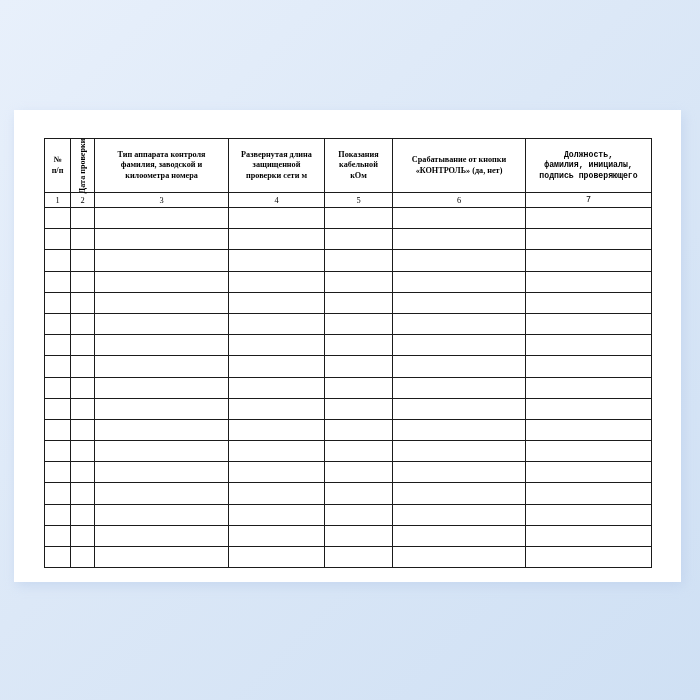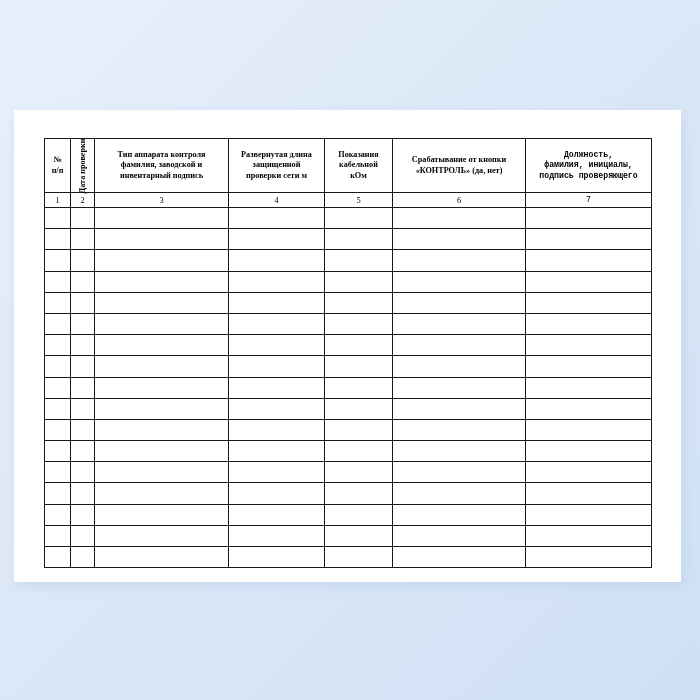--- a/index.html
+++ b/index.html
@@ -111,21 +111,21 @@
             <th class="c1">
               <div>№</div>
               <div>п/п</div>
             </th>
             <th class="c2 th-rot">
               <span class="rot-inner">Дата проверки</span>
             </th>
             <th class="c3">
               <div>Тип аппарата контроля</div>
               <div>фамилия, заводской и</div>
-              <div>инвентарный подпись</div>
+              <div>килоометра номера</div>
             </th>
             <th class="c4">
               <div>Развернутая длина</div>
               <div>защищенной</div>
               <div>проверки сети м</div>
             </th>
             <th class="c5">
               <div>Показания</div>
               <div>кабельной</div>
               <div>кОм</div>

